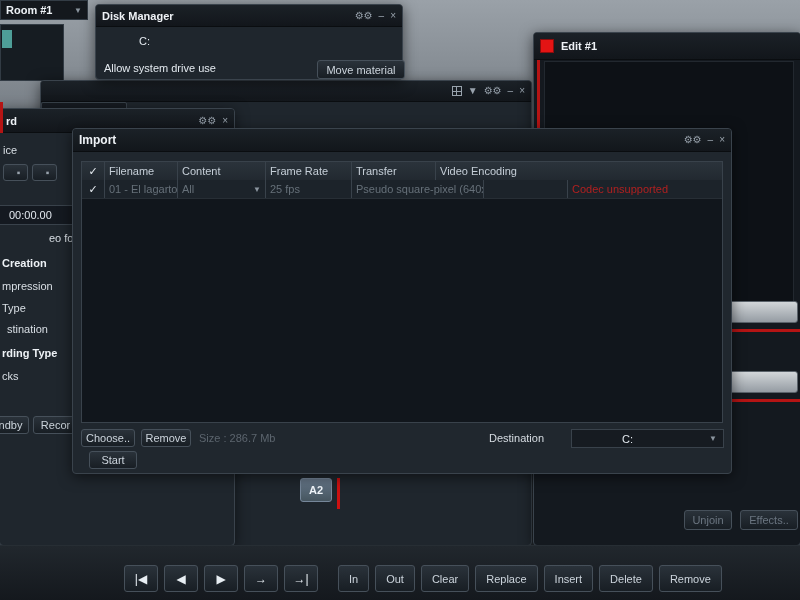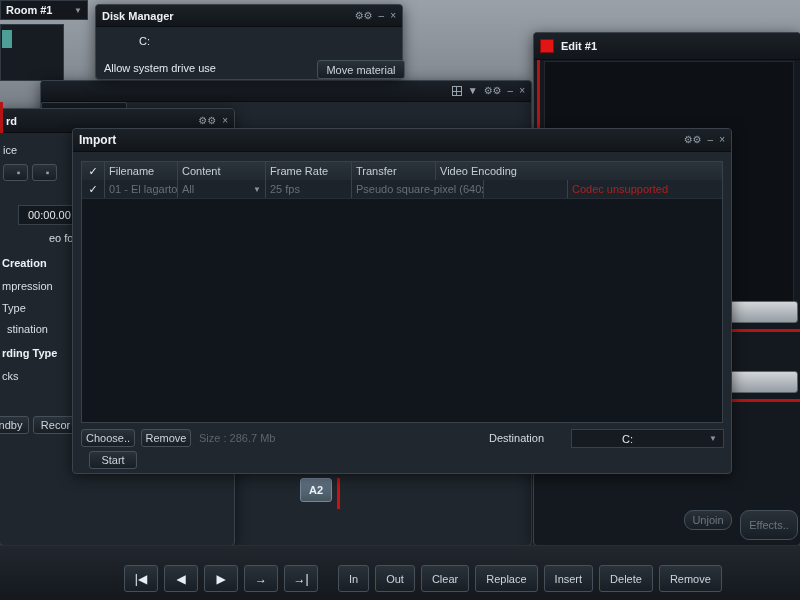--- a/index.html
+++ b/index.html
@@ -12,21 +12,21 @@
     background:linear-gradient(#1b2127,#12161b);border-bottom:1px solid #0a0d10;
     border-radius:3px 3px 0 0;color:#eef2f6;font-weight:bold;}
   .titlebar .spacer{flex:1;}
   .tb-ico{color:#98a2ac;font-weight:normal;font-size:10px;margin-left:6px;line-height:1;}
   .grid-ico{width:10px;height:10px;margin-left:6px;border:1px solid #98a2ac;box-sizing:border-box;
     background-image:linear-gradient(#98a2ac,#98a2ac),linear-gradient(#98a2ac,#98a2ac);
     background-size:1px 100%,100% 1px;background-position:center,center;background-repeat:no-repeat;}
   .btn{position:absolute;display:flex;align-items:center;justify-content:center;
     background:linear-gradient(#2a323a,#181e24);border:1px solid #46505a;border-radius:3px;
     color:#ccd4dc;font-size:11px;font-family:inherit;box-sizing:border-box;cursor:default;}
-  .btn.disabled{color:#6b7580;border-radius:9px;}
+  .btn.disabled{color:#6b7580;}
   .lbl{position:absolute;white-space:nowrap;}
   .bold{font-weight:bold;color:#eef2f6;}
 
   
   .room-combo{left:0;top:2;width:88px;height:20px;background:#14181d;border:1px solid #333c45;
     display:flex;align-items:center;padding:0 5px;box-sizing:border-box;color:#eef2f6;font-weight:bold;}
   .tl-panel{left:0;top:24px;width:62px;height:55px;background:#161c22;border:1px solid #323b44;}
   .tl-teal{left:1px;top:5px;width:10px;height:18px;background:#4e9e98;}
   .red-sliver{left:0;top:102px;width:3px;height:31px;background:#b51414;z-index:3;}
 
@@ -40,41 +40,41 @@
   .tc-box .spacer{flex:1;}
   .tc-arrow{font-size:8px;color:#8a949e;}
 
   
   .rdwin{left:-1px;top:108px;width:234px;height:436px;z-index:2;}
   .rdwin .titlebar{height:23px;}
   .rd-ice{left:3px;top:35px;}
   .rd-icobtn1{left:3px;top:55px;width:25px;height:17px;}
   .rd-icobtn2{left:32px;top:55px;width:25px;height:17px;}
   .rd-tc{left:-1px;top:96px;width:77px;height:20px;background:#141920;border:1px solid #39424b;
-    display:flex;align-items:center;padding-left:9px;box-sizing:border-box;color:#e3e9ef;margin-left:19px;}
+    display:flex;align-items:center;padding-left:9px;box-sizing:border-box;color:#e3e9ef;}
   .rd-f0{left:2px;top:123px;margin-left:47px;} .rd-f1{left:2px;top:148px;} .rd-f2{left:2px;top:171px;}
   .rd-f3{left:2px;top:193px;} .rd-f4{left:7px;top:214px;} .rd-f5{left:2px;top:238px;}
   .rd-f6{left:2px;top:261px;}
   .rd-btn1{left:-8px;top:307px;width:37px;height:18px;}
   .rd-btn2{left:33px;top:307px;width:45px;height:18px;}
 
   
   .editwin{left:533px;top:32px;width:266px;height:512px;z-index:2;background:#14191f;}
   .editwin .titlebar{height:26px;}
   .ed-redsq{width:12px;height:12px;background:#e31414;border:1px solid #8a0d0d;margin-right:7px;}
   .ed-video{left:10px;top:28px;width:248px;height:240px;background:#0d1116;border:1px solid #22282f;}
   .ed-redv{left:3px;top:27px;width:3px;height:272px;background:#b51414;}
   .ed-bar1{left:10px;top:268px;width:252px;height:20px;border:1px solid #5a626a;border-radius:3px;
     background:linear-gradient(#d2d6d9,#959ca3);}
   .ed-redh1{left:0;top:296px;width:266px;height:3px;background:#b51414;}
   .ed-bar2{left:10px;top:338px;width:252px;height:20px;border:1px solid #5a626a;border-radius:3px;
     background:linear-gradient(#d2d6d9,#959ca3);}
   .ed-redh2{left:0;top:366px;width:266px;height:3px;background:#b51414;}
   .ed-unjoin{left:150px;top:477px;width:48px;height:20px;}
-  .ed-effects{left:206px;top:477px;width:58px;height:30px;}
+  .ed-effects{left:206px;top:477px;width:58px;height:20px;}
 
   
   .diskwin{left:95px;top:4px;width:306px;height:74px;z-index:4;}
   .diskwin .titlebar{height:21px;}
   .dm-drive-label{left:43px;top:30px;color:#e3e9ef;}
   .dm-gauge{left:133px;top:27px;width:163px;height:17px;border:1px solid #10141a;background:#c9cdd2;
     position:absolute;overflow:hidden;}
   .dm-fill{position:absolute;left:0;top:0;bottom:0;width:22%;background:#4e9e98;}
   .dm-gauge-text{position:absolute;left:0;right:0;top:2px;text-align:center;color:#15191e;}
   .dm-allow{left:8px;top:57px;color:#e3e9ef;}

